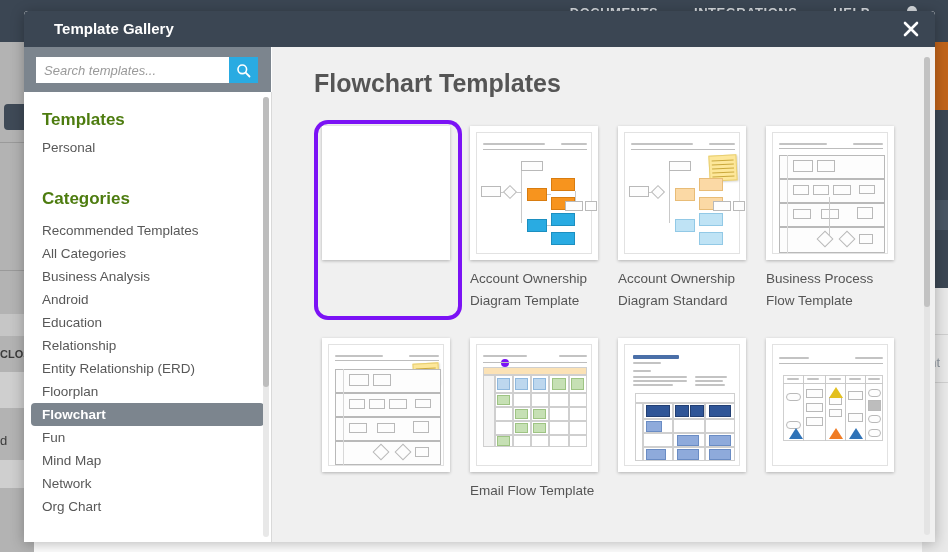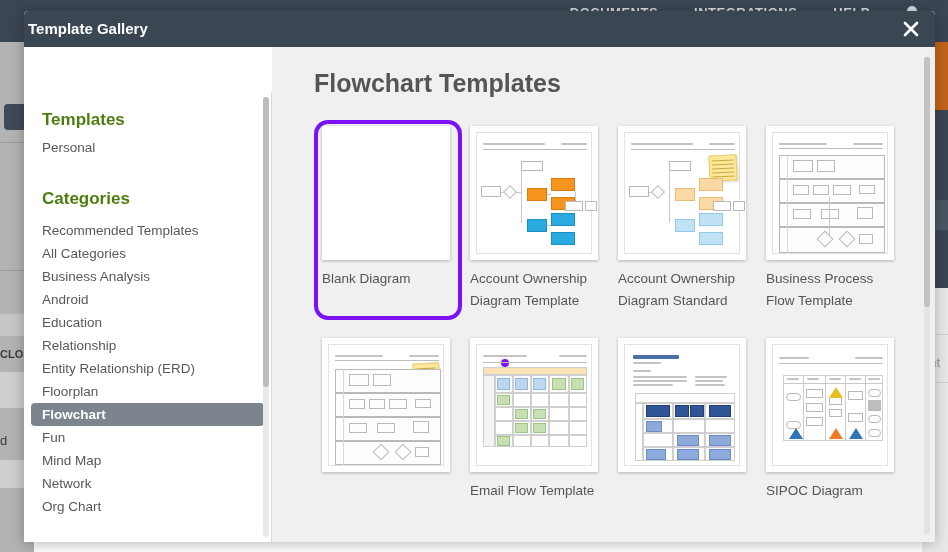--- a/index.html
+++ b/index.html
@@ -97,21 +97,21 @@
     background: #ffffff;
     border-radius: 4px 4px 0 0;
     box-shadow: 0 2px 14px rgba(0,0,0,.28);
     overflow: hidden;
   }
   .modal-header {
     position: relative; height: 36px;
     background: #3b4653; border-radius: 4px 4px 0 0;
   }
   .modal-title {
-    position: absolute; left: 4px; top: 0; line-height: 36px;
+    position: absolute; left: 30px; top: 0; line-height: 36px;
     color: #ffffff; font-size: 15px; font-weight: bold;
   }
   .close-btn {
     position: absolute; right: 7px; top: 1px;
     width: 34px; height: 34px; cursor: pointer;
     display: flex; align-items: center; justify-content: center;
   }
   .close-btn svg { display: block; }
 
   .modal-body { position: relative; height: 495px; }
@@ -275,20 +275,29 @@
       <div class="close-btn">
         <svg width="20" height="20" viewBox="0 0 20 20" aria-hidden="true">
           <path d="M4 4 L16 16 M16 4 L4 16" stroke="#ffffff" stroke-width="2.6" stroke-linecap="round"></path>
         </svg>
       </div>
     </div>
 
     <div class="modal-body">
 
       <div class="sidebar">
+        <div class="search-bar">
+          <input class="search-input" type="text" placeholder="Search templates..." style="">
+          <div class="search-go">
+            <svg width="15" height="15" viewBox="0 0 16 16" aria-hidden="true">
+              <circle cx="6.7" cy="6.7" r="4.6" fill="none" stroke="#ffffff" stroke-width="1.7"></circle>
+              <path d="M10.3 10.3 L14.4 14.4" stroke="#ffffff" stroke-width="1.9" stroke-linecap="round"></path>
+            </svg>
+          </div>
+        </div>
 
         <div class="side-scroll">
           <div class="side-head">Templates</div>
           <div class="side-item">Personal</div>
 
           <div class="side-head cat">Categories</div>
           <div class="side-item">Recommended Templates</div>
           <div class="side-item">All Categories</div>
           <div class="side-item">Business Analysis</div>
           <div class="side-item">Android</div>
@@ -307,21 +316,20 @@
         <div class="side-divider"></div>
       </div>
 
       <div class="main">
         <div class="main-title">Flowchart Templates</div>
 
         <div class="grid">
 
           <div class="card selected">
             <div class="thumb"></div>
-            <div class="card-label">Blank Diagram</div>
           </div>
 
           <div class="card">
             <div class="thumb">
               <div class="tpaper">
                 <div class="ttext" style="left:6px;top:10px;width:62px;"></div>
                 <div class="ttext" style="left:84px;top:10px;width:26px;"></div>
                 <div class="tline" style="left:6px;top:16px;width:104px;"></div>
                 <div class="tbox" style="left:44px;top:28px;width:22px;height:10px;"></div>
                 <div class="tconn" style="left:44px;top:38px;width:1px;height:22px;"></div>
@@ -559,21 +567,20 @@
                 <div class="tbox" style="left:95px;top:44px;width:13px;height:8px;border-radius:4px;"></div>
                 <div class="tbox" style="left:95px;top:55px;width:13px;height:11px;background:#bdbdbd;"></div>
                 <div class="tbox" style="left:95px;top:70px;width:13px;height:8px;border-radius:4px;"></div>
                 <div class="tbox" style="left:95px;top:84px;width:13px;height:8px;border-radius:4px;"></div>
                 <div class="ttri y" style="left:56px;top:42px;"></div>
                 <div class="ttri" style="left:16px;top:83px;"></div>
                 <div class="ttri o" style="left:56px;top:83px;"></div>
                 <div class="ttri" style="left:76px;top:83px;"></div>
               </div>
             </div>
-            <div class="card-label">SIPOC Diagram</div>
           </div>
 
         </div>
 
         <div class="main-track"></div>
         <div class="main-thumb"></div>
       </div>
 
     </div>
   </div>

